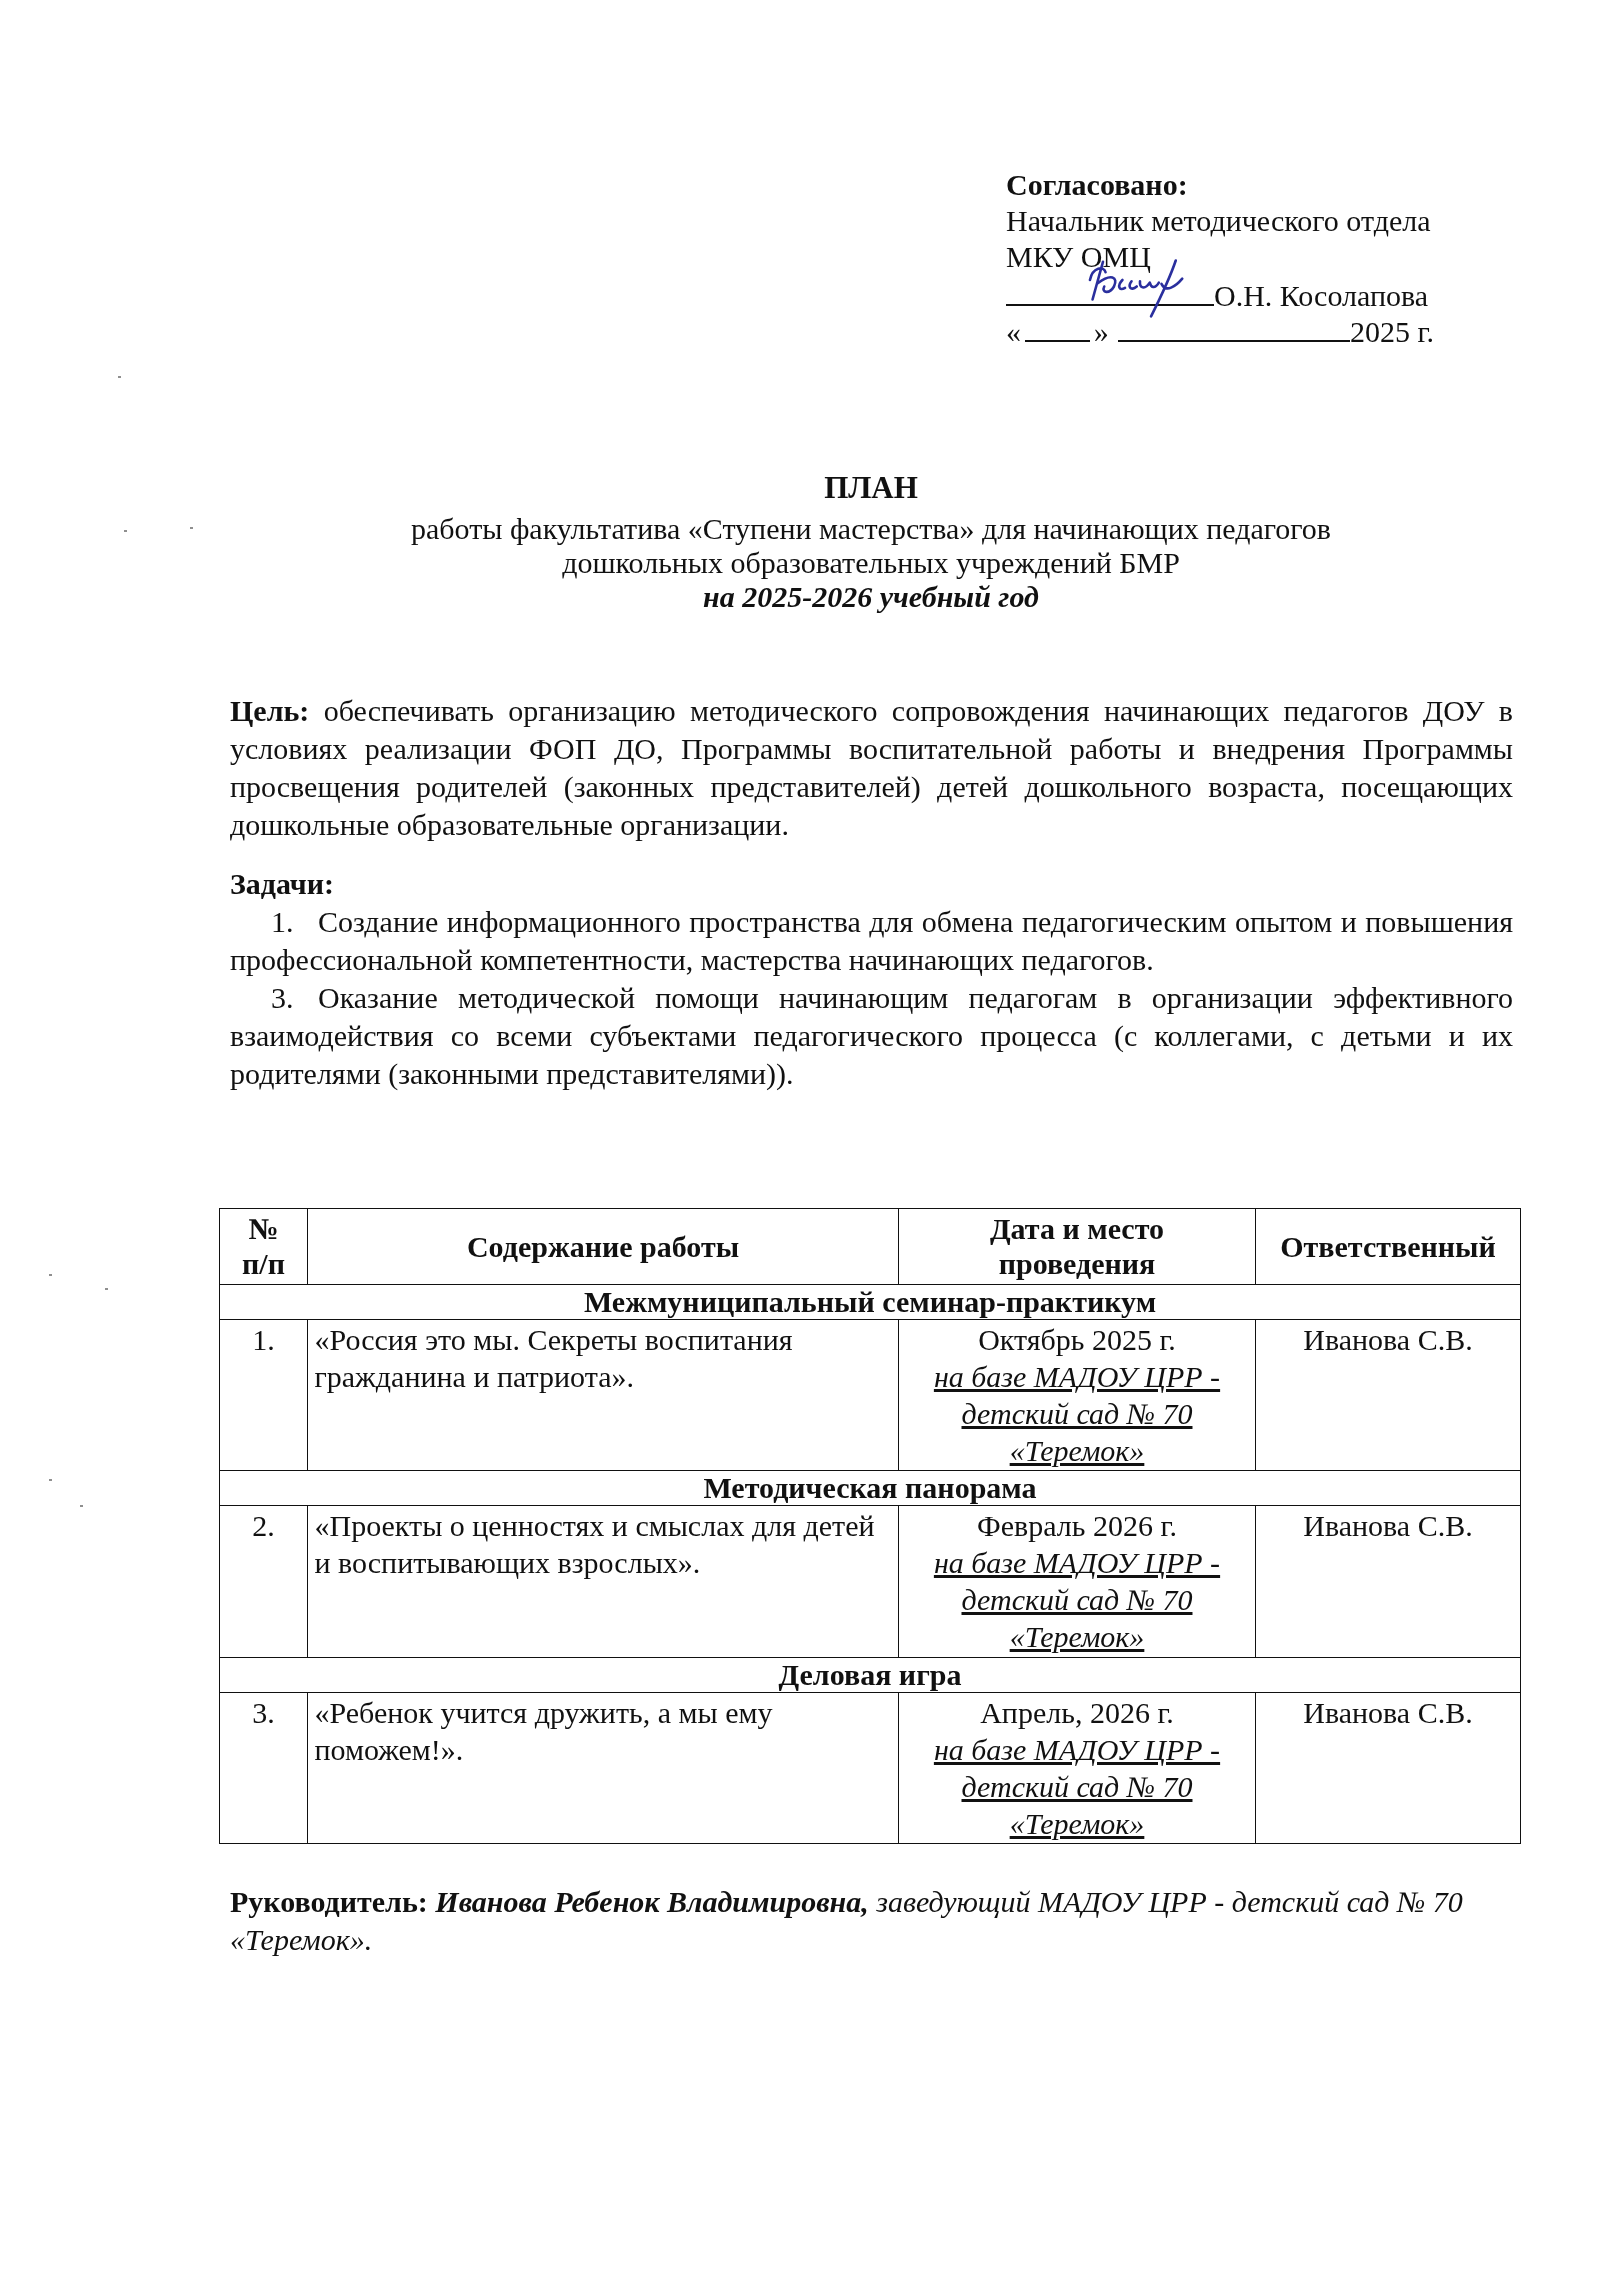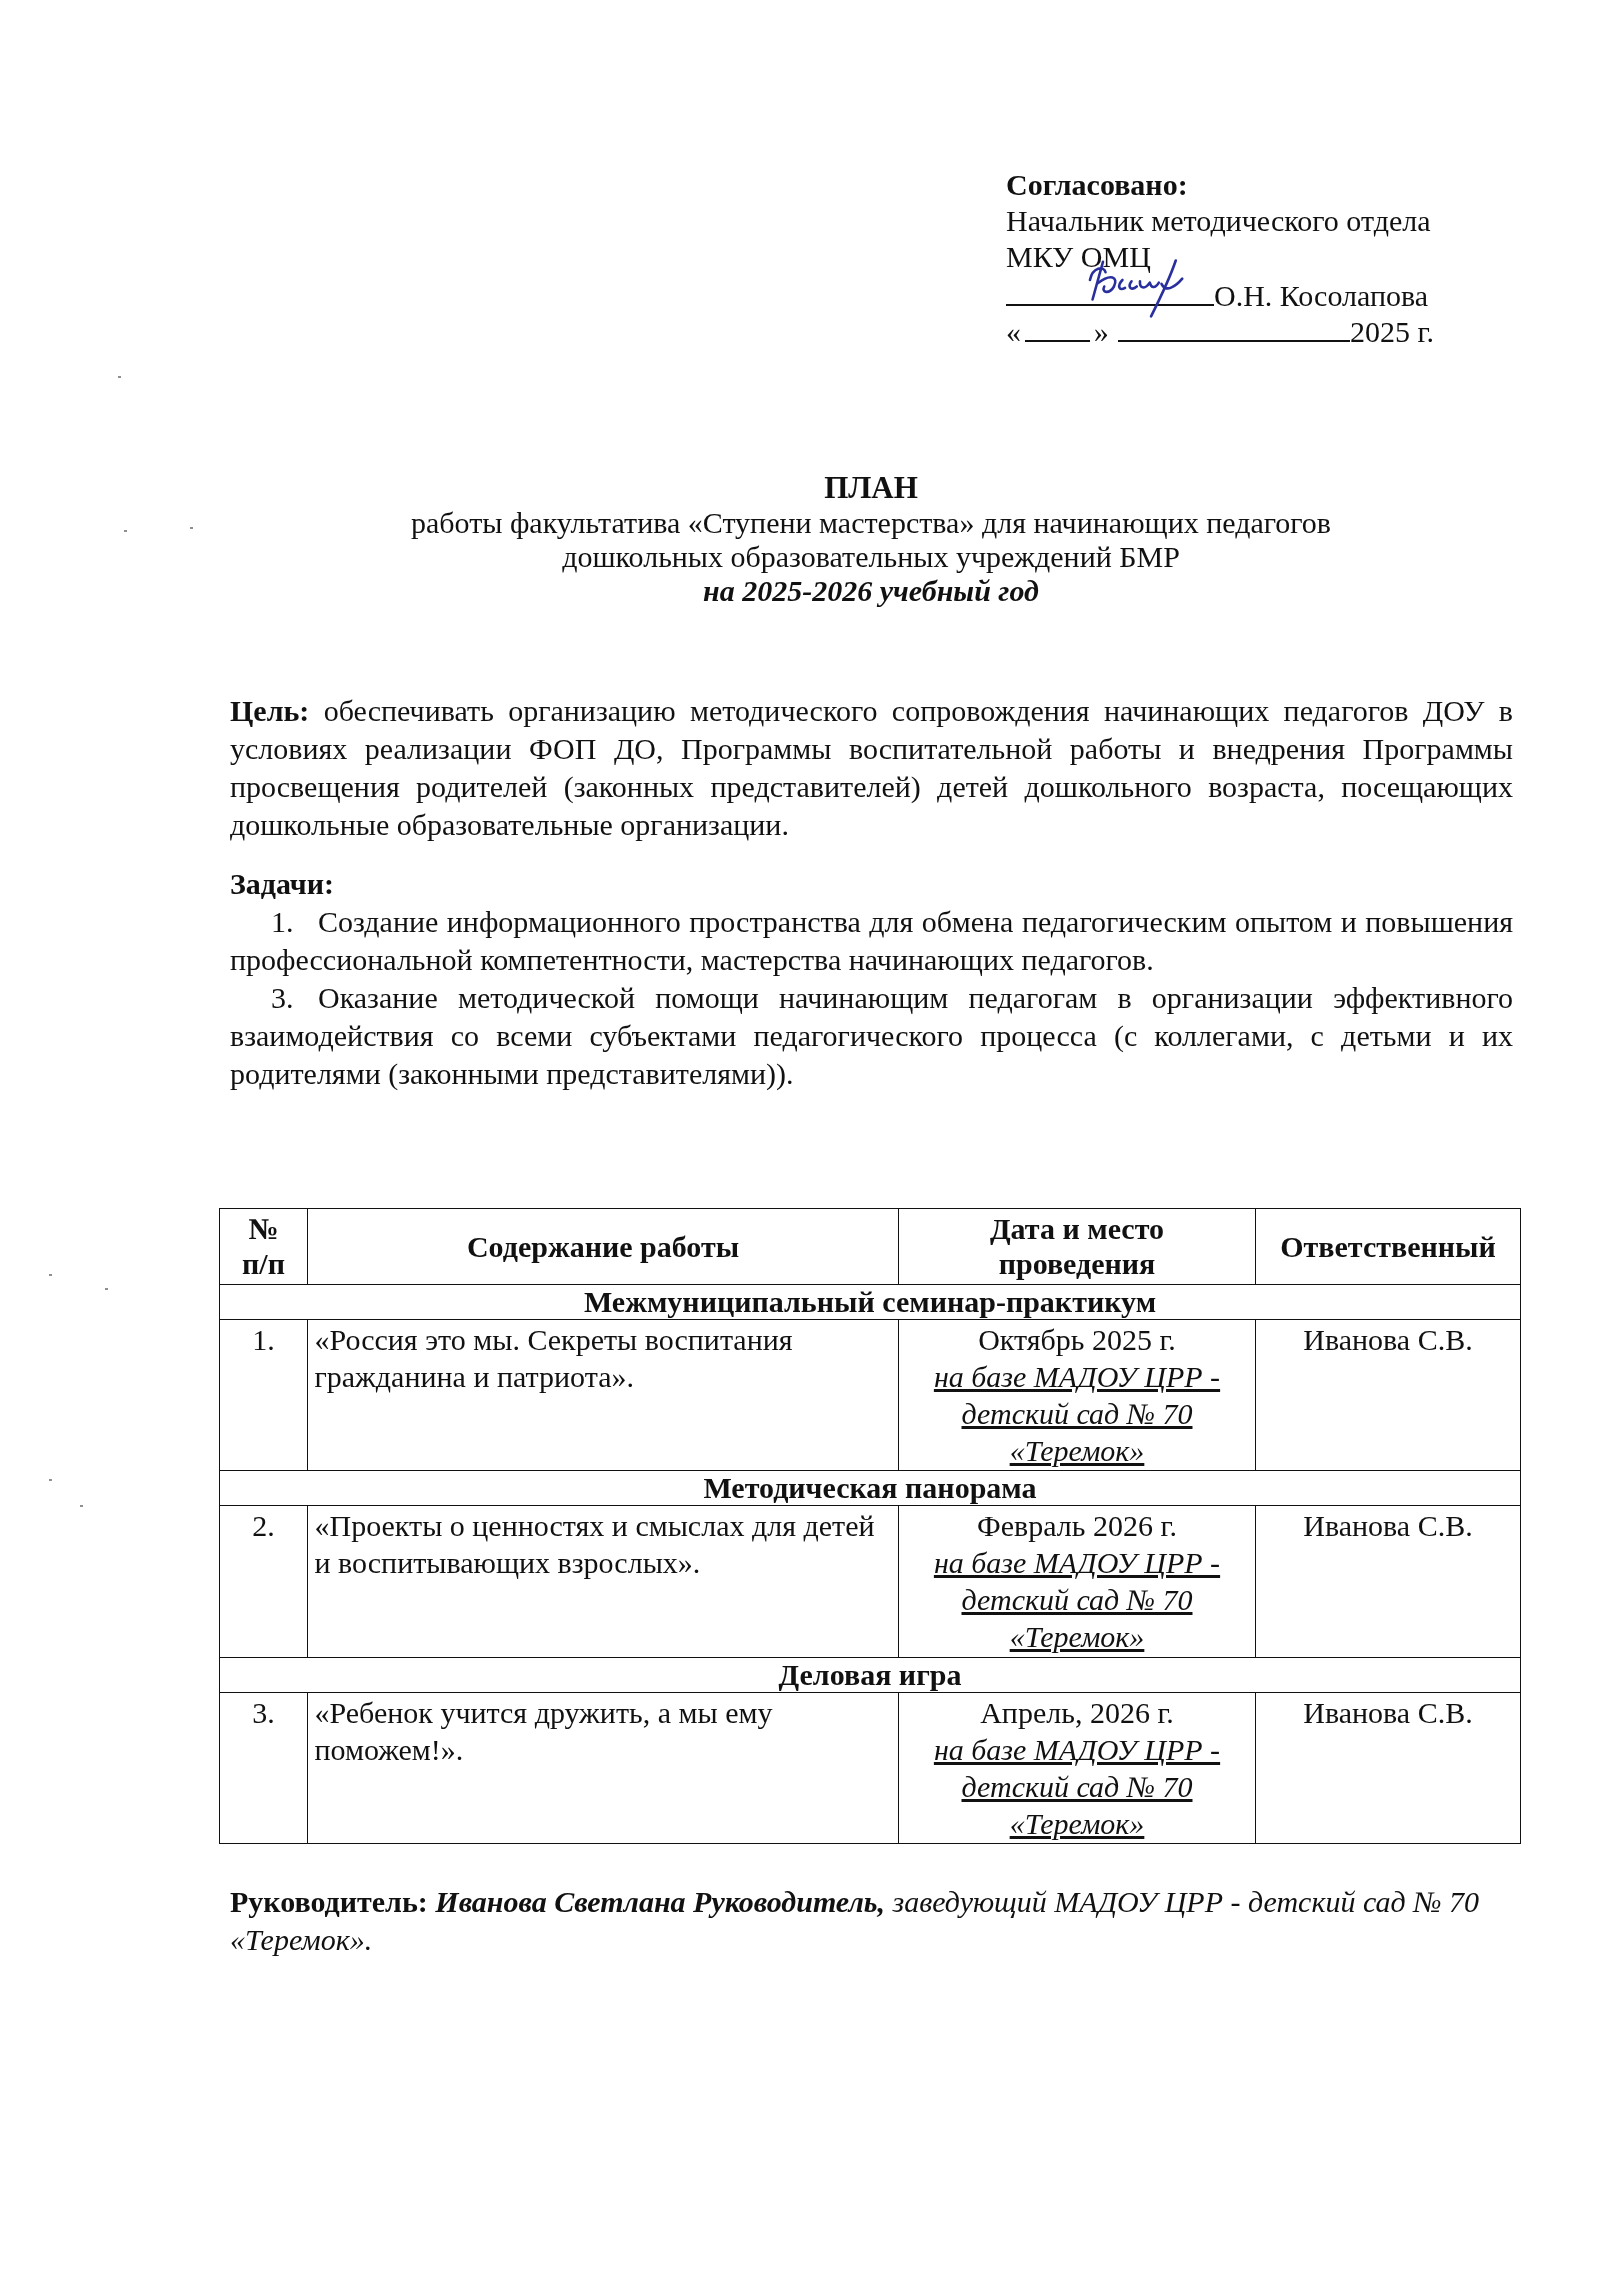--- a/index.html
+++ b/index.html
@@ -25,21 +25,21 @@
     position: absolute; left: 72px; top: -21px; width: 137px; height: 65px;
   }
   .day-blank { display: inline-block; width: 65px; border-bottom: 2px solid #111; height: 26px; margin: 0 3.9px; }
   .month-blank { display: inline-block; width: 232px; border-bottom: 2px solid #111; height: 26px; margin-left: 9.2px; }
 
   
   .plan-title {
     position: absolute; left: 223px; width: 1296px; top: 471px;
     text-align: center; font-size: 30px; line-height: 34px;
   }
-  .plan-title .h { font-weight: bold; font-size: 31px; margin-bottom: 1px; }
+  .plan-title .h { font-weight: bold; font-size: 31px; margin-bottom: 7px; }
   .plan-title .year { font-weight: bold; font-style: italic; }
 
   
   .body-block {
     position: absolute; left: 230px; width: 1283px;
     font-size: 30px; line-height: 38px; text-align: justify;
   }
   .goal { top: 692px; }
   .label-bold { font-weight: bold; }
   .tasks { top: 865px; }
@@ -179,21 +179,21 @@
           <div>Апрель, 2026 г.</div>
           <div class="place">на базе МАДОУ ЦРР - детский сад № 70 «Теремок»</div>
         </td>
         <td class="c-resp">Иванова С.В.</td>
       </tr>
     </tbody>
   </table>
 
   <div class="head-person">
     <span class="label-bold">Руководитель:</span>
-    <span class="name">Иванова Светлана Руководитель,</span>
+    <span class="name">Иванова Ребенок Владимировна,</span>
     <span class="pos">заведующий МАДОУ ЦРР - детский сад № 70 «Теремок».</span>
   </div>
 
   <div class="speck" style="left:118px;top:376px"></div>
   <div class="speck" style="left:124px;top:530px"></div>
   <div class="speck" style="left:190px;top:527px"></div>
   <div class="speck" style="left:49px;top:1274px"></div>
   <div class="speck" style="left:105px;top:1288px"></div>
   <div class="speck" style="left:49px;top:1479px"></div>
   <div class="speck" style="left:80px;top:1505px"></div>

